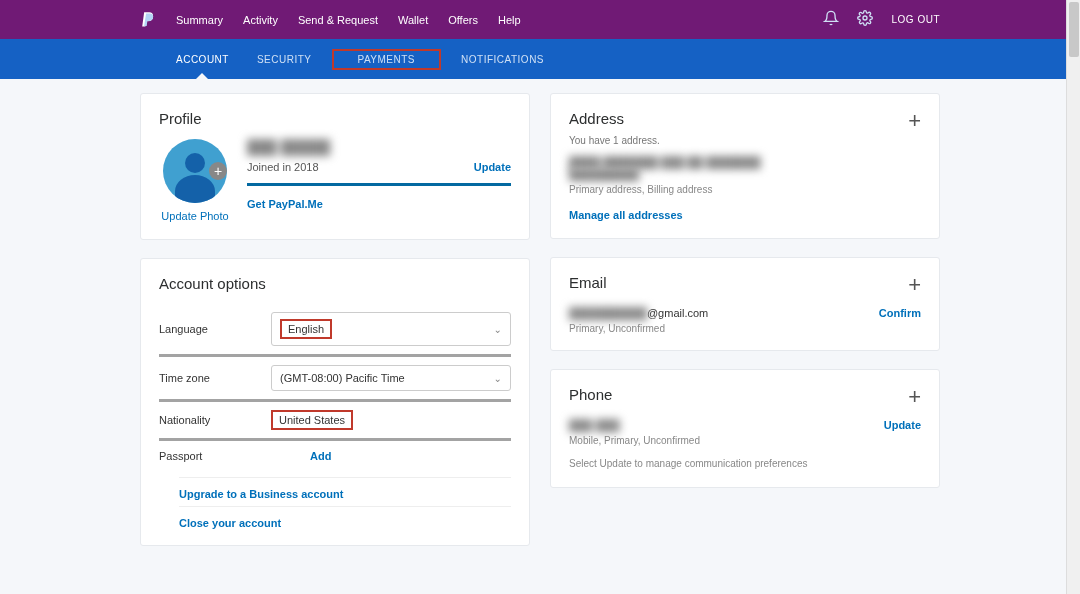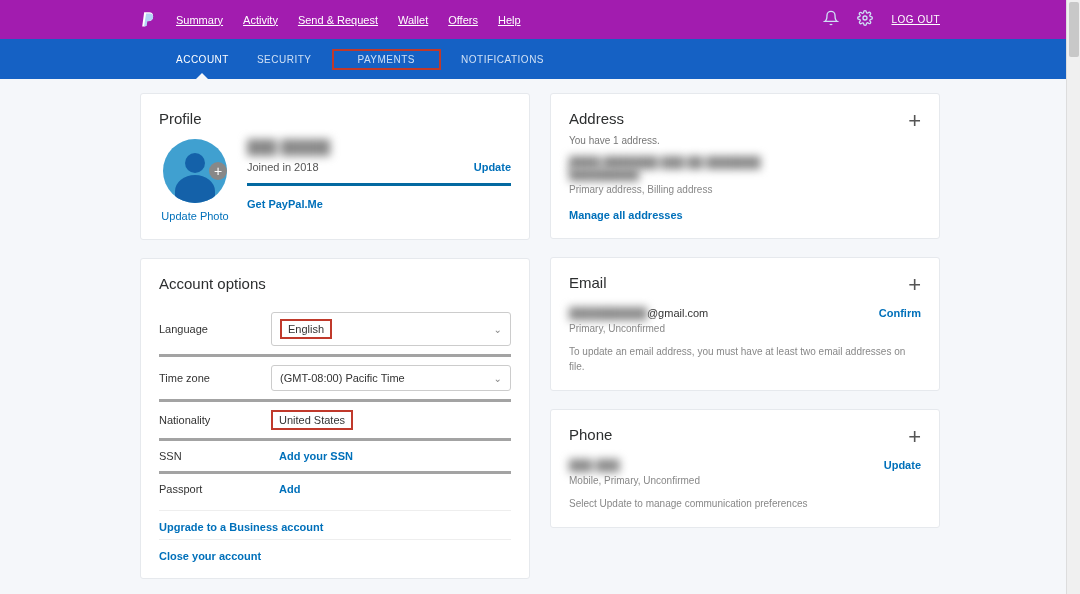--- a/index.html
+++ b/index.html
@@ -4,27 +4,26 @@
 <style>
   * { box-sizing: border-box; margin: 0; padding: 0; }
   body {
     font-family: -apple-system, BlinkMacSystemFont, "Segoe UI", Helvetica, Arial, sans-serif;
     background: #f5f7fa;
     font-size: 12px;
     color: #333;
     width: 1080px;
   }
   .topbar {
-    background: #a21caf;
+    background: #701a75;
     height: 39px;
     display: flex;
     align-items: center;
     padding: 0 20px;
     color: #fff;
-    text-decoration: underline;
   }
   .topbar-inner {
     width: 800px;
     margin: 0 auto;
     display: flex;
     align-items: center;
   }
   .logo {
     width: 16px;
     height: 18px;
@@ -158,21 +157,21 @@
     padding: 6px 8px;
     font-size: 11px;
     background: #fff;
     display: flex;
     justify-content: space-between;
     align-items: center;
     cursor: pointer;
   }
   .chev { color: #888; font-size: 10px; }
   .static-val { font-size: 11px; color: #333; padding: 4px 8px; display: inline-block; }
-  .card-link { display: block; color: #0070ba; font-weight: 600; font-size: 11px; padding: 10px 0 0; cursor: pointer; border-top: 1px solid #eee; margin-top: 6px; }
+  .card-link { display: block; color: #0070ba; font-weight: 600; font-size: 11px; padding: 10px 0 0; cursor: pointer; border-top: 1px solid #eee; margin-top: 6px; margin-left: 20px; }
   .addr-meta, .meta { font-size: 10px; color: #888; margin-top: 4px; }
   .note { font-size: 10px; color: #888; margin-top: 10px; line-height: 1.5; }
   .val-row { display: flex; justify-content: space-between; align-items: flex-start; }
   .manage { margin-top: 14px; display: inline-block; }
 
   .redbox { border: 2px solid #c0392b; display: inline-block; padding: 2px 6px; }
 
   
   .scroll-track {
     position: fixed; right: 0; top: 0; width: 14px; height: 594px;
@@ -272,31 +271,25 @@
         </div>
       </div>
 
       <div class="opt-row">
         <span class="opt-label">Nationality</span>
         <div class="opt-val">
           <span class="static-val redbox">United States</span>
         </div>
       </div>
 
-      <div class="opt-row">
-        <span class="opt-label">SSN</span>
-        <div class="opt-val">
-          <span class="link" style="padding-left:8px;">Add your SSN</span>
-        </div>
-      </div>
 
       <div class="opt-row">
         <span class="opt-label">Passport</span>
         <div class="opt-val">
-          <span class="link" style="padding-left:8px;">Add</span>
+          <span class="link" style="padding-left:8px;margin-left:31px;">Add</span>
         </div>
       </div>
 
       <a class="card-link">Upgrade to a Business account</a>
       <a class="card-link">Close your account</a>
     </div>
   </div>
 
   <div class="col">
     <div class="card">
@@ -316,21 +309,20 @@
         <h2>Email</h2>
         <span class="plus">+</span>
       </div>
       <div class="val-row">
         <div style="font-size:11px;">
           <span class="blur">██████████</span><span>@gmail.com</span>
         </div>
         <span class="link">Confirm</span>
       </div>
       <div class="meta">Primary, Unconfirmed</div>
-      <div class="note">To update an email address, you must have at least two email addresses on file.</div>
     </div>
 
     <div class="card">
       <div class="card-header">
         <h2>Phone</h2>
         <span class="plus">+</span>
       </div>
       <div class="val-row">
         <div class="blur" style="font-size:11px;">███-███</div>
         <span class="link">Update</span>

